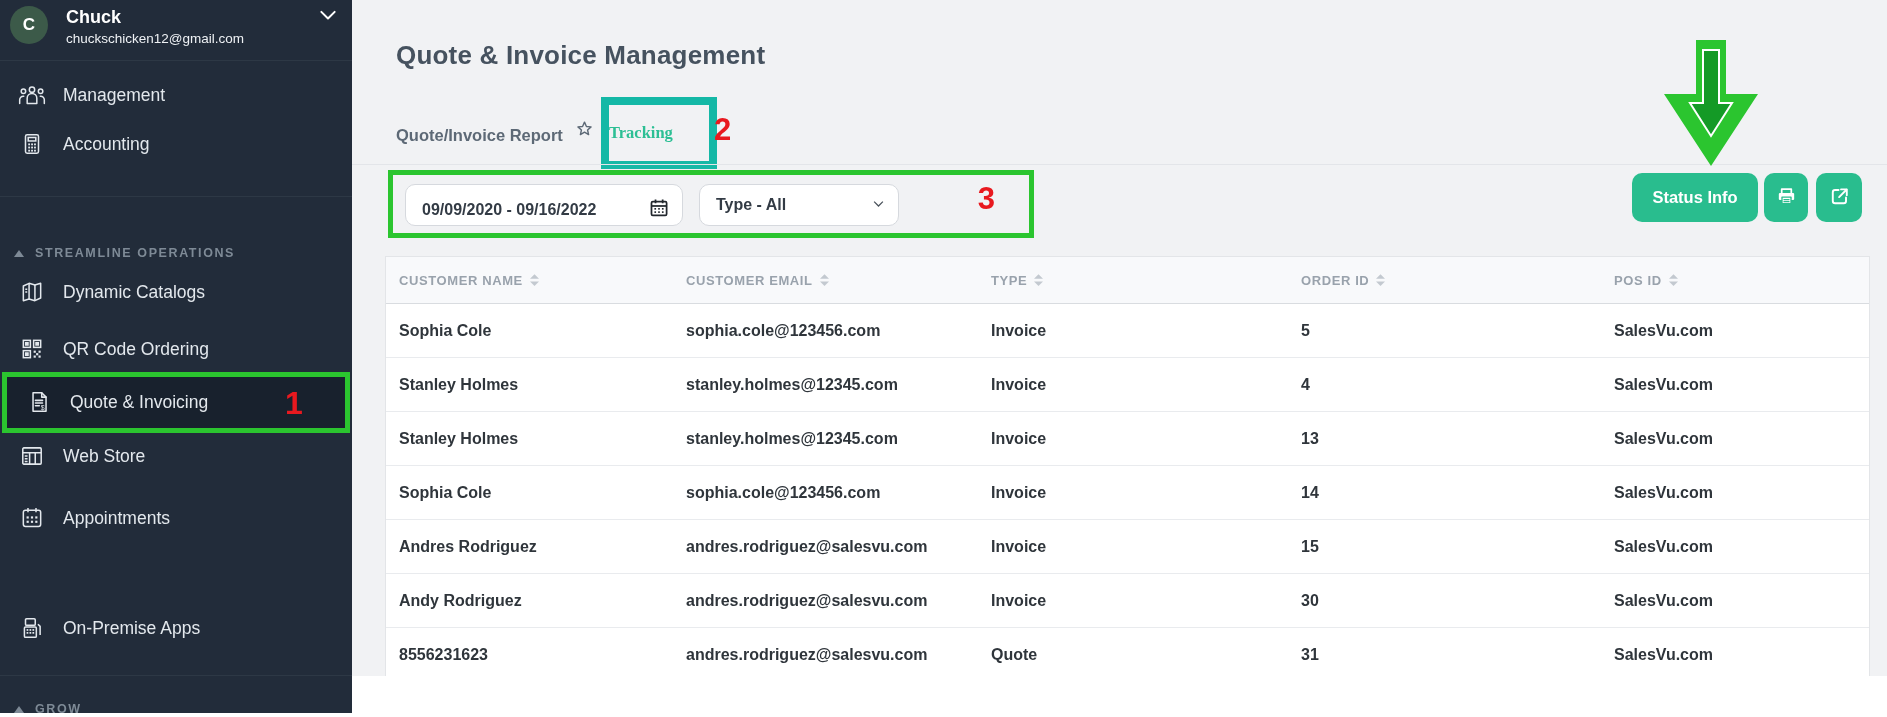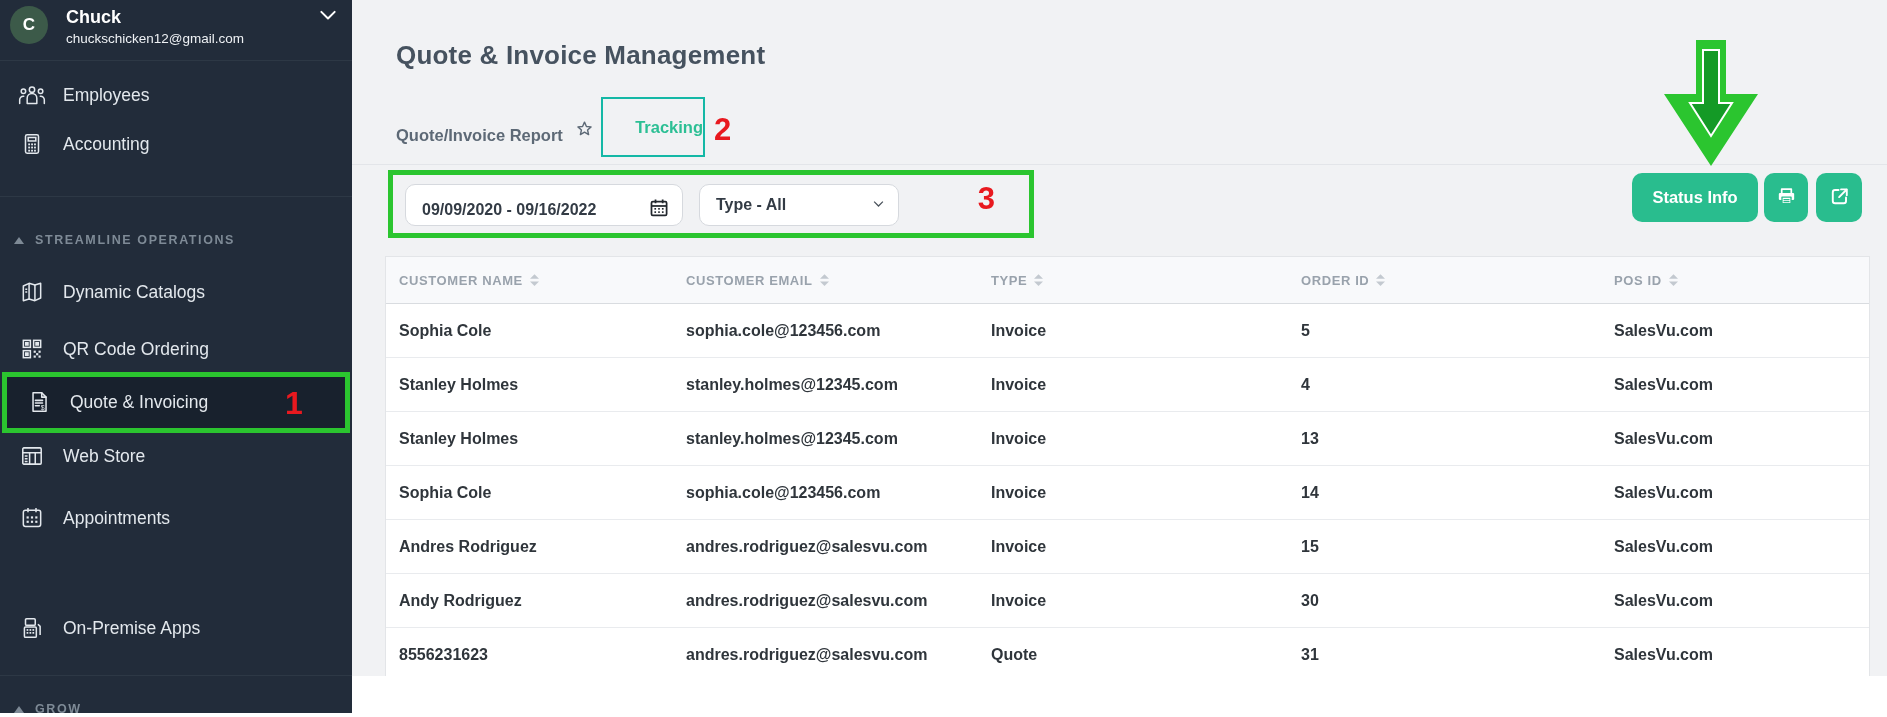--- a/index.html
+++ b/index.html
@@ -26,22 +26,22 @@
   
   .box1{position:absolute;left:2px;top:372px;width:338px;height:51px;border:5px solid #2bc52f;background:#18212d;}
   .box1 .side-item{position:absolute;left:0;top:2px;width:100%;}
   .anno-num{color:#e8191f;font-weight:800;}
   .num1{position:absolute;left:278px;top:6px;font-size:32px;}
   
   .main{position:absolute;left:352px;top:0;width:1535px;height:676px;background:#f1f2f4;overflow:hidden;}
   .page-title{position:absolute;left:44px;top:40px;font-size:26px;font-weight:700;color:#46525f;letter-spacing:.2px;}
   .tab-report{position:absolute;left:44px;top:126px;font-size:16.5px;font-weight:600;color:#5d6976;cursor:pointer;}
   .star{position:absolute;left:222px;top:119px;cursor:pointer;}
-  .box2{position:absolute;left:249px;top:97px;width:100px;height:56px;border:2px solid #14b8a6;
-    display:flex;align-items:center;justify-content:flex-end;}
+  .box2{position:absolute;left:249px;top:97px;width:100px;height:56px;border:8px solid #14b8a6;
+    display:flex;align-items:center;justify-content:flex-start;font-family:Liberation Serif, serif;}
   .tab-tracking{font-size:16.5px;font-weight:600;color:#2cbf94;cursor:pointer;}
   .num2{position:absolute;left:362px;top:112px;font-size:31px;}
   .hdiv{position:absolute;top:164px;left:0;width:100%;height:1px;background:#e3e5e9;}
   .box3{position:absolute;left:36px;top:170px;width:636px;height:58px;border:5px solid #2bc52f;}
   .date-input{position:absolute;left:12px;top:9px;width:278px;height:42px;background:#fff;
     border:1px solid #d6d9de;border-radius:10px;display:flex;align-items:center;
     padding:10px 12px 0 16px;box-sizing:border-box;font-size:16px;font-weight:700;color:#333b45;cursor:pointer;}
   .date-input .dtext{flex:1;}
   .type-select{position:absolute;left:306px;top:9px;width:200px;height:42px;background:#fff;
     border:1px solid #d6d9de;border-radius:10px;display:flex;align-items:center;
@@ -87,21 +87,21 @@
     <span class="ic">
       <svg width="30" height="26" viewBox="0 0 28 24" fill="none" stroke="currentColor" stroke-width="1.4" stroke-linecap="round" stroke-linejoin="round">
         <circle cx="6" cy="8.5" r="2.1"></circle>
           <path d="M2.5 20v-3.5a3.4 3.4 0 0 1 3.4-3.4h.4"></path>
         <circle cx="22" cy="8.5" r="2.1"></circle>
           <path d="M25.5 20v-3.5a3.4 3.4 0 0 0-3.4-3.4h-.4"></path>
         <circle cx="14" cy="7" r="2.5"></circle>
           <path d="M9.5 20v-5a4.5 4.5 0 0 1 9 0v5z"></path>
       </svg>
     </span>
-    <span>Employees</span>
+    <span>Management</span>
   </div>
 
   <div class="side-item" style="top:121px">
     <span class="ic">
       <svg width="26" height="26" viewBox="0 0 24 24" fill="none" stroke="currentColor" stroke-width="1.4">
         <rect x="6" y="3.5" width="12" height="17" rx="1.5"></rect>
         <rect x="8.5" y="6" width="7" height="3.2"></rect>
         <g fill="currentColor" stroke="none">
           <rect x="8.5" y="11.5" width="1.7" height="1.7"></rect>
             <rect x="11.2" y="11.5" width="1.7" height="1.7"></rect>
@@ -113,21 +113,21 @@
             <rect x="11.2" y="17.3" width="1.7" height="1.7"></rect>
             <rect x="13.9" y="17.3" width="1.7" height="1.7"></rect>
         </g>
       </svg>
     </span>
     <span>Accounting</span>
   </div>
 
   <div class="sdiv" style="top:196px"></div>
 
-  <div class="side-section" style="top:233px">
+  <div class="side-section" style="top:246px">
     <svg width="10" height="7" viewBox="0 0 10 7">
         <polygon points="5,0 10,7 0,7" fill="#7e8a96"></polygon>
       </svg>
     <span>STREAMLINE OPERATIONS</span>
   </div>
 
   <div class="side-item" style="top:269px">
     <span class="ic">
       <svg width="26" height="26" viewBox="0 0 24 24" fill="none" stroke="currentColor" stroke-width="1.4" stroke-linejoin="round">
         <path d="M4 6.5 9.3 4l5.4 1.5L20 4v13.5L14.7 20l-5.4-1.5L4 20z"></path>

